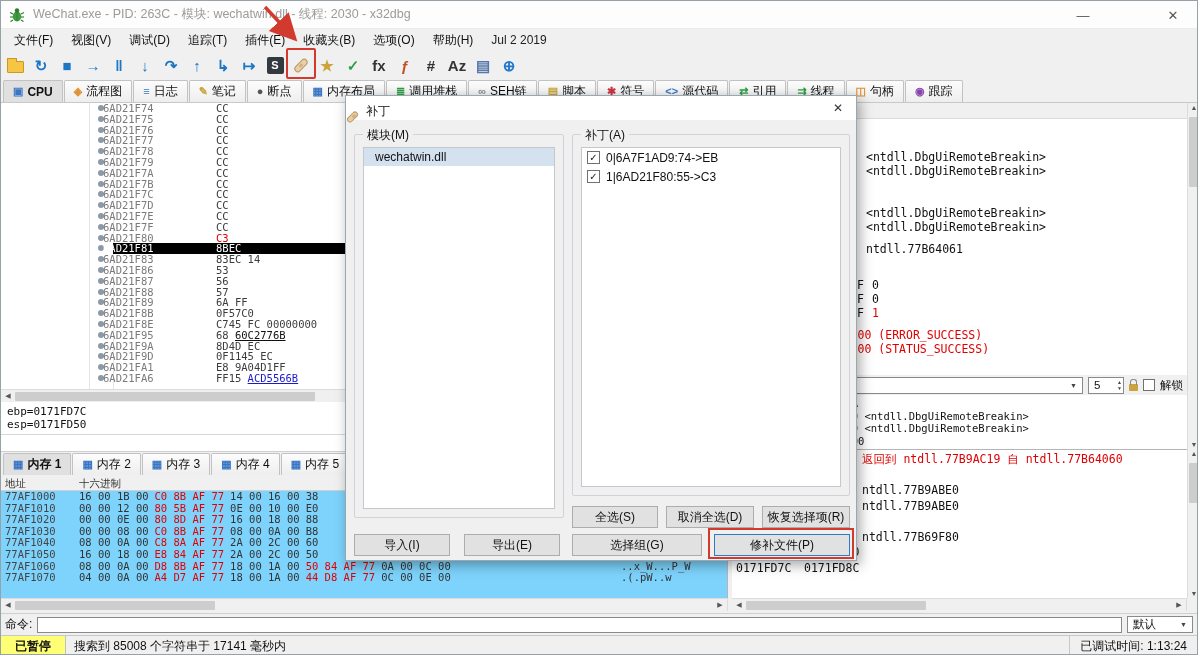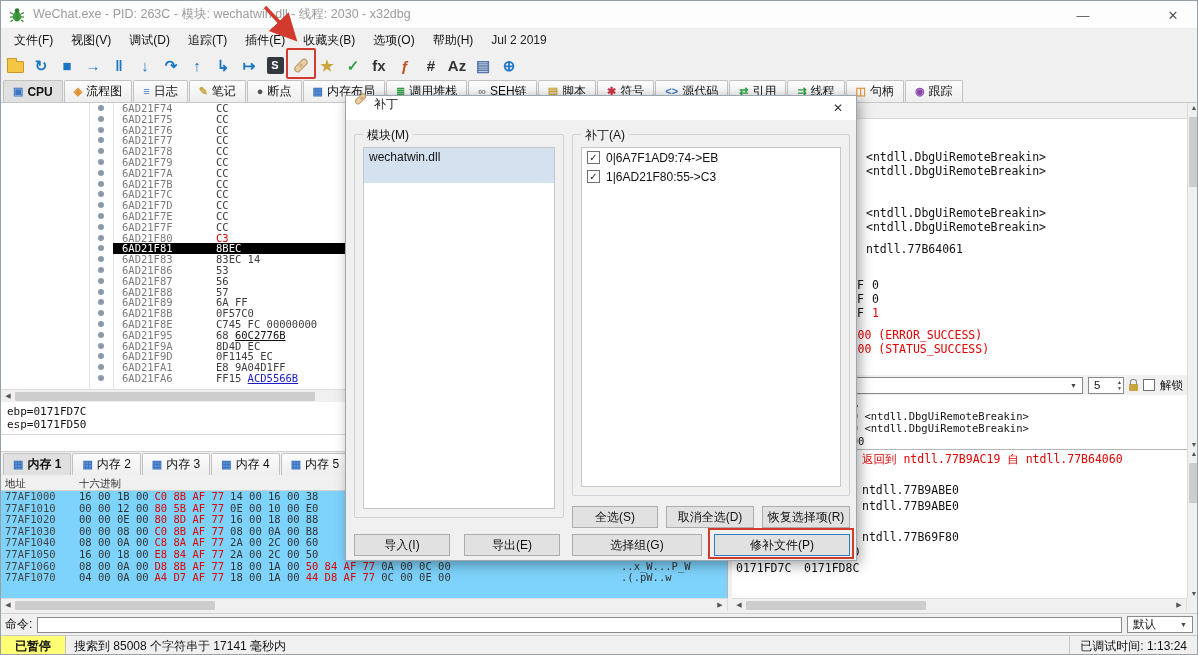--- a/index.html
+++ b/index.html
@@ -40,21 +40,21 @@
   .tab { height:22px; display:flex; align-items:center; gap:4px; padding:0 9px; border:1px solid #c2c2c2; border-bottom:none; background:linear-gradient(#fcfcfc,#eeeeee); margin-right:1px; border-radius:2px 2px 0 0; white-space:nowrap; }
   .tab.active { background:#e0e0e0; font-weight:bold; }
   .ticon { font-size:11px; font-weight:bold; line-height:1; }
 
   
   #disasm { position:absolute; left:0; top:102px; width:727px; height:286px; background:#fff; border-right:1px solid #b5b5b5; overflow:hidden; }
   .colsep { position:absolute; top:0; bottom:0; width:1px; background:#e4e4e4; }
   .drow { height:10.8px; line-height:10.8px; position:relative; font-size:10.5px; }
   .drow.sel::before { content:''; position:absolute; left:112px; right:0; top:0; bottom:0; background:#000; }
   .dot { position:absolute; left:97px; top:2px; width:6px; height:6px; border-radius:50%; background:#8c9aa8; }
-  .daddr { position:absolute; left:121px; color:#7a7a7a; }
+  .daddr { position:absolute; left:102px; color:#7a7a7a; }
   .dbytes { position:absolute; left:215px; color:#3c3c3c; white-space:pre; }
   .drow.sel .daddr, .drow.sel .dbytes { color:#fff; z-index:1; }
   .dbytes.red { color:#e00000; }
   .u1 { text-decoration:underline; color:#111; }
   .u2 { text-decoration:underline; color:#1b1bc8; }
 
   
   .hscroll { position:absolute; height:13px; background:#f0f0f0; border-top:1px solid #dcdcdc; border-right:1px solid #dcdcdc; display:flex; align-items:center; }
   .harrow { width:14px; text-align:center; font-size:7px; color:#555; }
   .hthumb { height:9px; background:#cdcdcd; border-radius:1px; }
@@ -132,29 +132,29 @@
   #cmdbar { position:absolute; left:0; top:612px; width:100%; height:22px; background:#f0f0f0; border-top:1px solid #d0d0d0; display:flex; align-items:center; gap:5px; padding:0 4px; }
   #cmd-input { flex:1; height:16px; border:1px solid #8a8a8a; background:#fff; font-size:12px; padding:0 3px; }
   #cmd-combo { width:66px; height:17px; }
   #statusbar { position:absolute; left:0; top:634px; width:100%; height:21px; background:#f0f0f0; border-top:1px solid #c8c8c8; display:flex; align-items:center; font-size:12px; }
   #status-state { background:#ffff76; height:100%; display:flex; align-items:center; padding:0 14px; border-right:1px solid #c0c0c0; font-weight:bold; }
   #status-msg { margin-left:8px; }
   #status-time { margin-left:auto; height:100%; display:flex; align-items:center; border-left:1px solid #c8c8c8; padding:0 10px; }
 
   
   #dialog { position:absolute; left:344px; top:94px; width:512px; height:466px; background:#f0f0f0; border:1px solid #9aa7b0; box-shadow:3px 4px 12px rgba(0,0,0,.35); z-index:40; }
-  #dlg-title { height:24px; background:#fff; display:flex; align-items:flex-start; gap:7px; padding-left:8px; }
+  #dlg-title { height:24px; background:#fff; display:flex; align-items:flex-end; gap:7px; }
   #dlg-title-text { font-size:12px; }
   #dlg-close { margin-left:auto; width:36px; height:24px; display:flex; align-items:center; justify-content:center; color:#333; font-size:12px; }
   .group { position:absolute; border:1px solid #d0d4d8; border-radius:2px; }
   .glabel { position:absolute; top:-8px; left:8px; background:#f0f0f0; padding:0 4px; font-size:12px; }
   #grp-mod { left:8px; top:38px; width:210px; height:384px; }
   #grp-patch { left:226px; top:38px; width:278px; height:362px; }
   .dlist { position:absolute; left:8px; top:12px; right:8px; bottom:8px; background:#fff; border:1px solid #c3c8cc; overflow:hidden; }
-  .mod-item { height:35px; line-height:18px; padding-left:5px; background:#d4e1ee; font-size:12px; }
+  .mod-item { height:18px; line-height:18px; padding-left:11px; background:#d4e1ee; font-size:12px; }
   .pitem { height:19px; display:flex; align-items:center; gap:6px; padding-left:5px; font-size:12px; }
   .pcbx { width:13px; height:13px; border:1px solid #707070; background:#fff; display:flex; align-items:center; justify-content:center; font-size:10px; color:#222; flex:none; }
   .dbtn { position:absolute; height:22px; background:#e1e1e1; border:1px solid #adadad; font-size:12px; display:flex; align-items:center; justify-content:center; }
   #btn-selall   { left:226px; top:410px; width:86px; }
   #btn-deselall { left:320px; top:410px; width:88px; }
   #btn-restore  { left:416px; top:410px; width:88px; }
   #btn-import   { left:8px;   top:438px; width:96px; }
   #btn-export   { left:118px; top:438px; width:96px; }
   #btn-group    { left:226px; top:438px; width:130px; }
   #btn-patchfile{ left:368px; top:438px; width:136px; border:1px solid #2f7bc3; }

